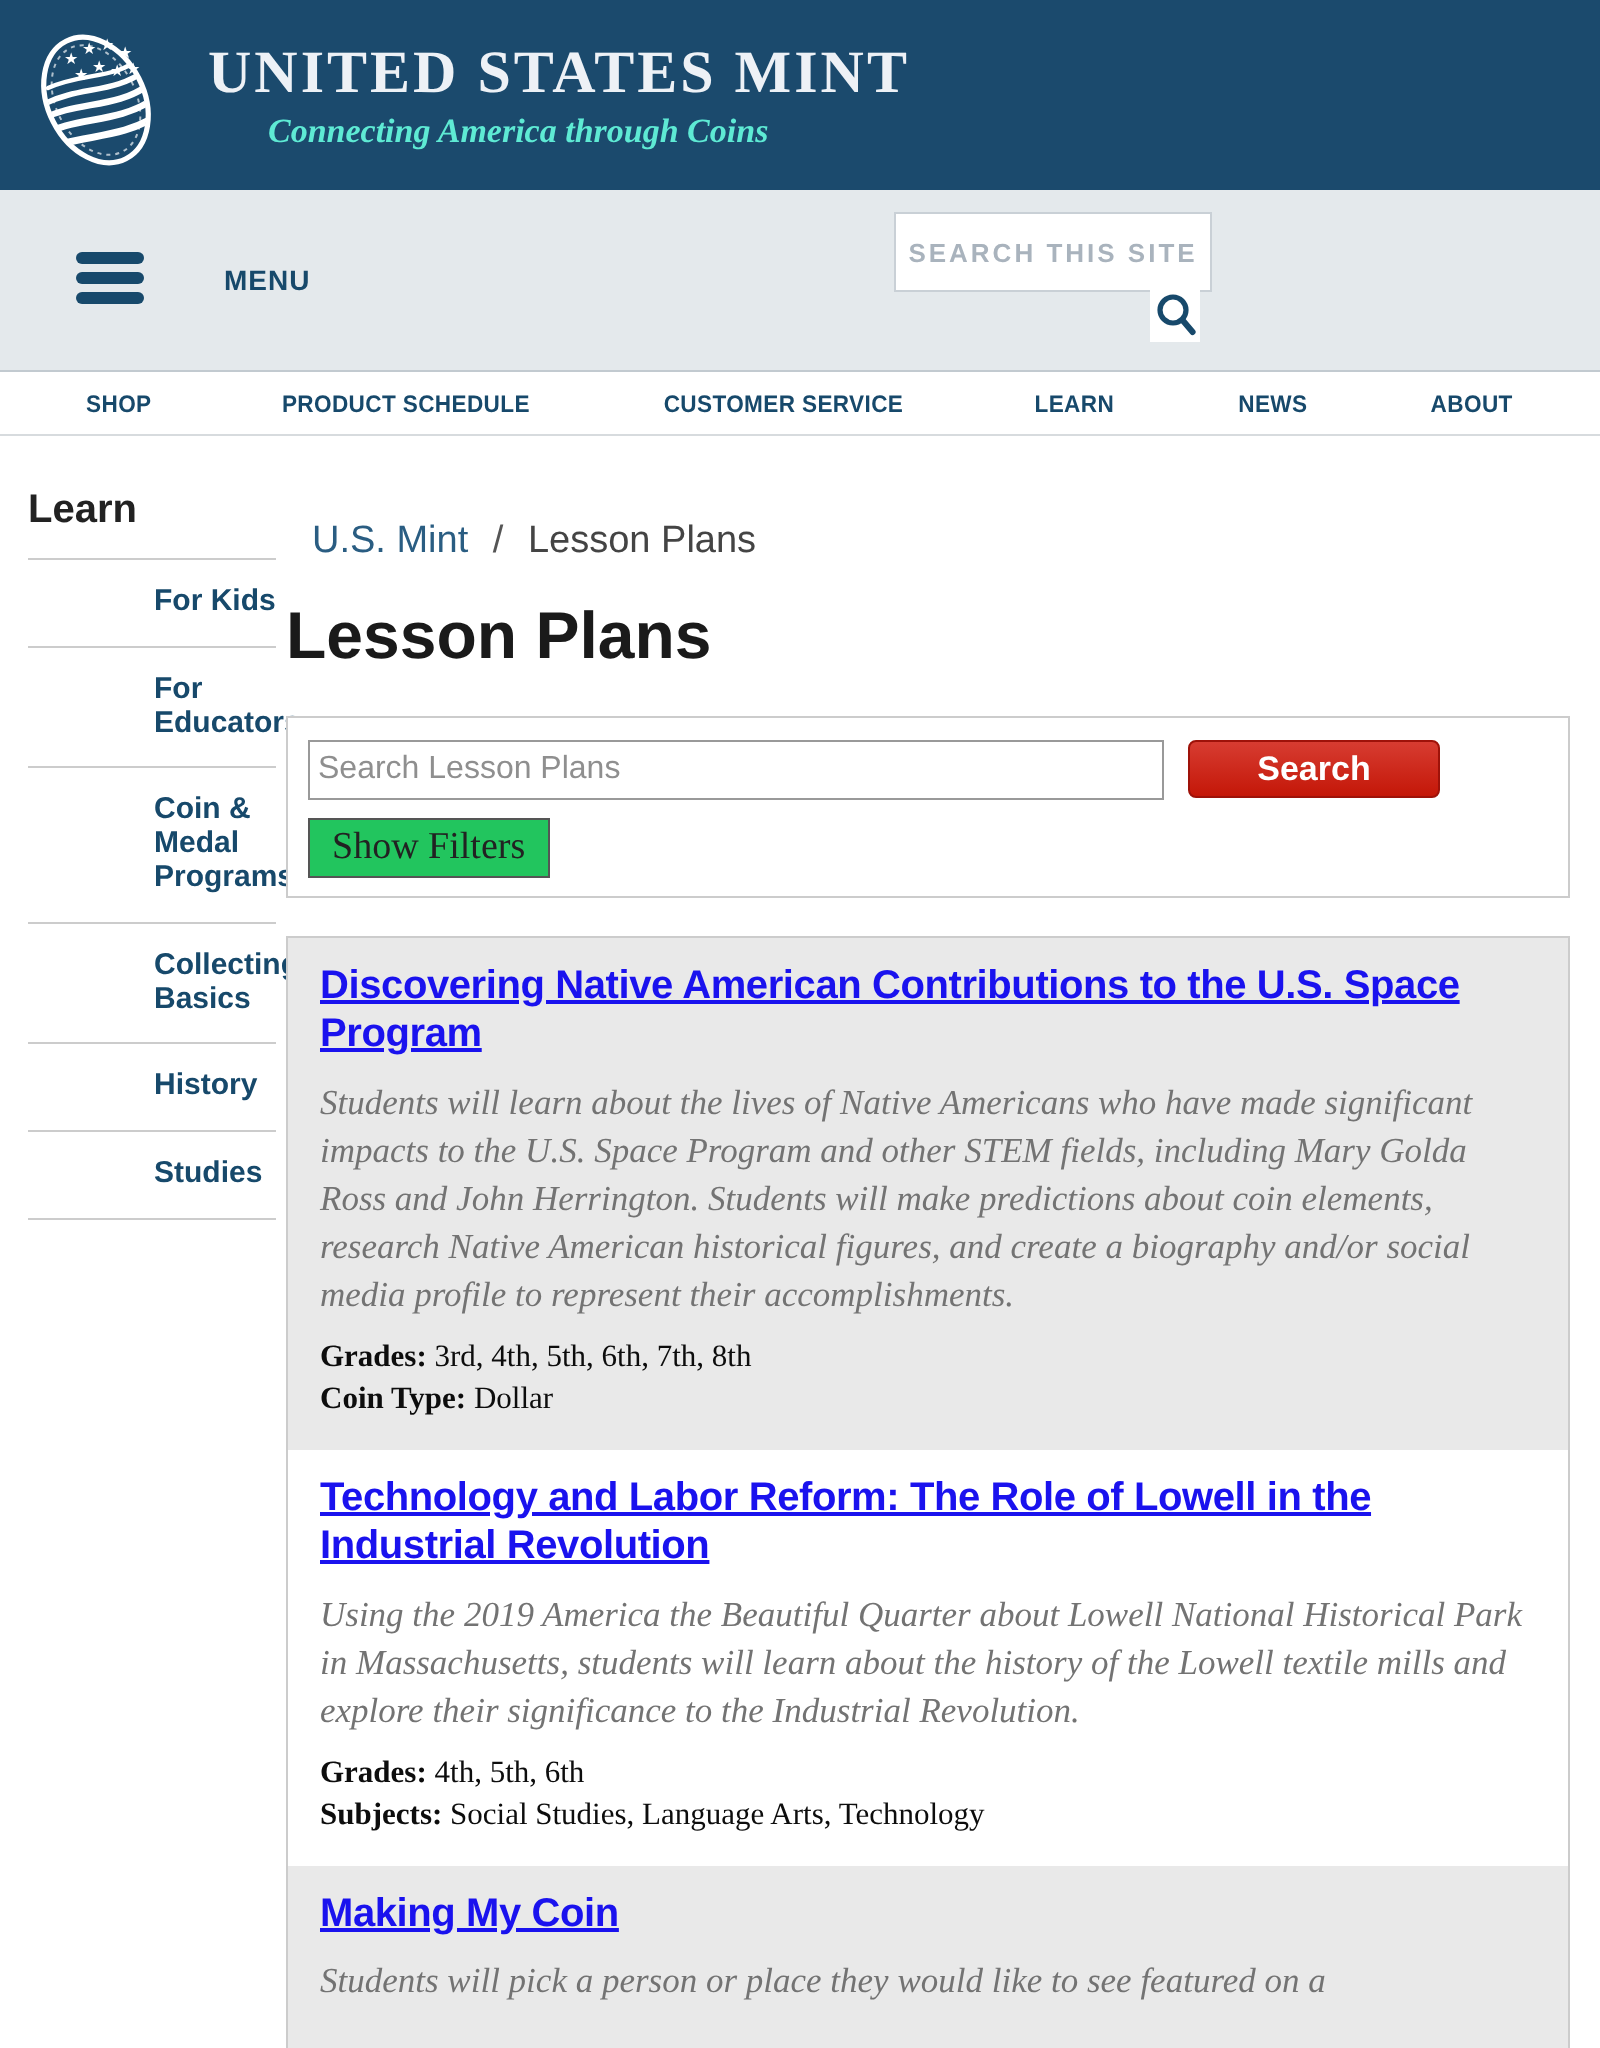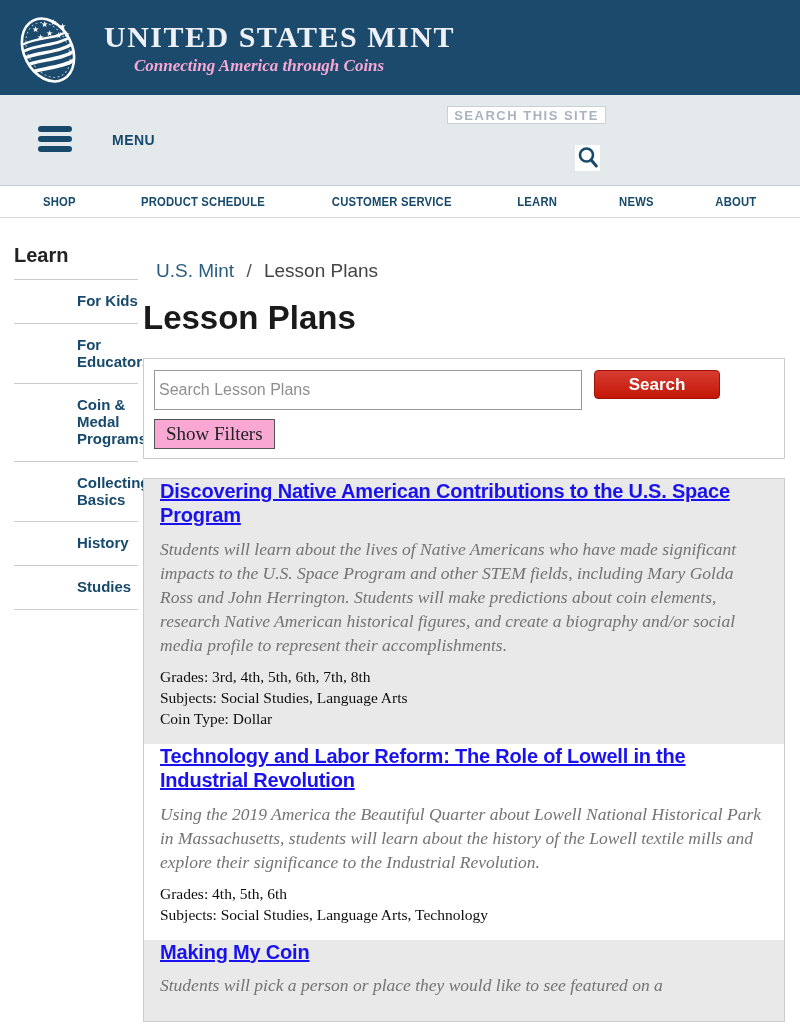--- a/index.html
+++ b/index.html
@@ -13,30 +13,30 @@
   
   .header { height:95px; background:#1b4a6d; display:flex; align-items:center; }
   .logo { margin:4px 0 0 12px; flex-shrink:0; }
   .header-text { margin-left:20px; }
   .header-title {
     font-family:"Liberation Serif", serif; font-weight:700;
     font-size:30px; letter-spacing:1.5px; color:#edf1f6; line-height:1.1;
   }
   .header-tagline {
     font-family:"Liberation Serif", serif; font-style:italic; font-weight:700;
-    font-size:17px; color:#f9a8d4; margin:3px 0 0 30px;
+    font-size:17px; color:#5eead4; margin:3px 0 0 30px;
   }
 
   
   .menubar { position:relative; height:91px; background:#e4e9ec; border-bottom:1px solid #c2cad0; }
   .hamburger { position:absolute; left:38px; top:31px; width:34px; background:none; border:none; padding:0; cursor:pointer; }
   .hamburger span { display:block; width:34px; height:6px; background:#17496b; border-radius:3px; margin-bottom:4px; }
   .menu-label { position:absolute; left:112px; top:37px; font-size:14px; font-weight:700; color:#17496b; letter-spacing:.5px; }
   .site-search-input {
-    position:absolute; right:194px; top:11px; width:159px; height:18px;
+    position:absolute; right:194px; top:11px; width:159px; height:40px;
     background:#fff; border:1px solid #c9d0d6; text-align:center;
     font-family:"Liberation Sans",sans-serif; font-size:13px; font-weight:700; letter-spacing:1.5px; color:#555;
   }
   .site-search-input::placeholder { color:#a9b3bd; opacity:1; }
   .magnifier-btn { position:absolute; right:200px; top:50px; width:25px; height:26px; background:#fff; border:none; padding:1px 0 0 1px; cursor:pointer; }
 
   
   .nav { height:32px; background:#fff; border-bottom:1px solid #d7dbde; display:flex; align-items:center; justify-content:space-between; padding:0 42px; }
   .nav a { color:#17496b; font-size:12px; font-weight:700; letter-spacing:.2px; text-decoration:none; display:inline-block; transform:scaleX(.94); }
 
@@ -52,48 +52,48 @@
   .main { flex:1; padding-right:15px; }
   .breadcrumb { margin-top:42px; padding-left:13px; font-size:19px; color:#444; }
   .breadcrumb a { color:#2a5d82; text-decoration:none; }
   .breadcrumb .sep { margin:0 7px; color:#555; }
   .page-title { font-size:33px; font-weight:700; color:#1a1a1a; margin:17px 0 21px 0; }
 
   
   .search-panel { border:1px solid #ccc; background:#fff; padding:11px 10px 9px 10px; }
   .search-row { display:flex; align-items:flex-start; }
   .lesson-search-input {
-    width:428px; height:40px; border:1px solid #999; padding:0 4px;
+    width:428px; height:30px; border:1px solid #999; padding:0 4px;
     font-family:"Liberation Sans",sans-serif; font-size:16px; color:#333;
   }
   .lesson-search-input::placeholder { color:#8f8f8f; opacity:1; }
   .search-btn {
     margin-left:12px; width:126px; height:29px;
     background:linear-gradient(#d73c31,#c41708); border:1px solid #9e1209; border-radius:4px;
     color:#fff; font-weight:700; font-size:17px; font-family:"Liberation Sans",sans-serif; cursor:pointer;
   }
   .show-filters-btn {
-    margin-top:9px; background:#f9a8d4; border:1px solid #555; padding:3px 11px;
+    margin-top:9px; background:#22c55e; border:1px solid #555; padding:3px 11px;
     font-family:"Liberation Serif",serif; font-size:19px; color:#222; cursor:pointer;
   }
 
   
   .results { border:1px solid #ccc; margin-top:19px; }
-  .card { background:#fff; padding:0 16px 14px 16px; }
+  .card { background:#fff; padding:12px 16px 14px 16px; }
   .card.alt { background:#e9e9e9; }
   .card-title {
     color:#1a12ee; font-weight:700; font-size:20px; letter-spacing:-.2px;
     line-height:1.22; text-decoration:underline; cursor:pointer;
   }
   .card-desc {
     font-family:"Liberation Serif",serif; font-style:italic;
     font-size:17.5px; color:#737373; line-height:1.38; margin:9px 0 10px 0;
   }
   .card-meta { font-family:"Liberation Serif",serif; font-size:15.5px; color:#0d0d0d; line-height:1.34; }
-  .card-meta b { font-weight:400; }
+  .card-meta b { font-weight:700; }
 </style>
 </head>
 <body>
 
 <header class="header">
   <svg class="logo" width="72" height="76" viewBox="0 0 72 76">
     <defs>
       <clipPath id="coinClip">
           <ellipse cx="36" cy="38" rx="23" ry="32" transform="rotate(-27 36 38)"></ellipse>
         </clipPath>
@@ -195,21 +195,20 @@
       <button class="show-filters-btn">Show Filters</button>
     </div>
 
     <div class="results">
 
       <article class="card alt">
         <a href="#" class="card-title">Discovering Native American Contributions to the U.S. Space Program</a>
         <p class="card-desc">Students will learn about the lives of Native Americans who have made significant impacts to the U.S. Space Program and other STEM fields, including Mary Golda Ross and John Herrington. Students will make predictions about coin elements, research Native American historical figures, and create a biography and/or social media profile to represent their accomplishments.</p>
         <div class="card-meta">
           <div><b>Grades:</b> <span>3rd, 4th, 5th, 6th, 7th, 8th</span></div>
-          <div><b>Subjects:</b> <span>Social Studies, Language Arts</span></div>
           <div><b>Coin Type:</b> <span>Dollar</span></div>
         </div>
       </article>
 
       <article class="card">
         <a href="#" class="card-title">Technology and Labor Reform: The Role of Lowell in the Industrial Revolution</a>
         <p class="card-desc">Using the 2019 America the Beautiful Quarter about Lowell National Historical Park in Massachusetts, students will learn about the history of the Lowell textile mills and explore their significance to the Industrial Revolution.</p>
         <div class="card-meta">
           <div><b>Grades:</b> <span>4th, 5th, 6th</span></div>
           <div><b>Subjects:</b> <span>Social Studies, Language Arts, Technology</span></div>

